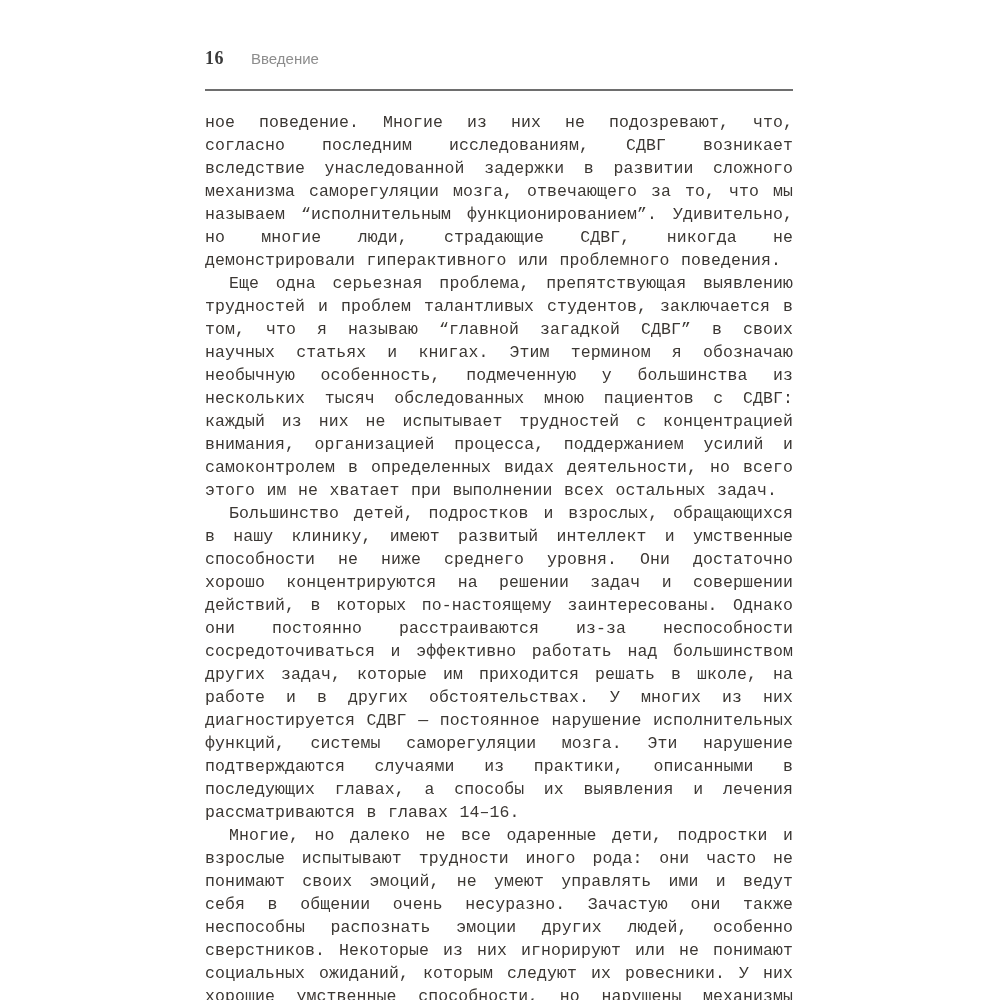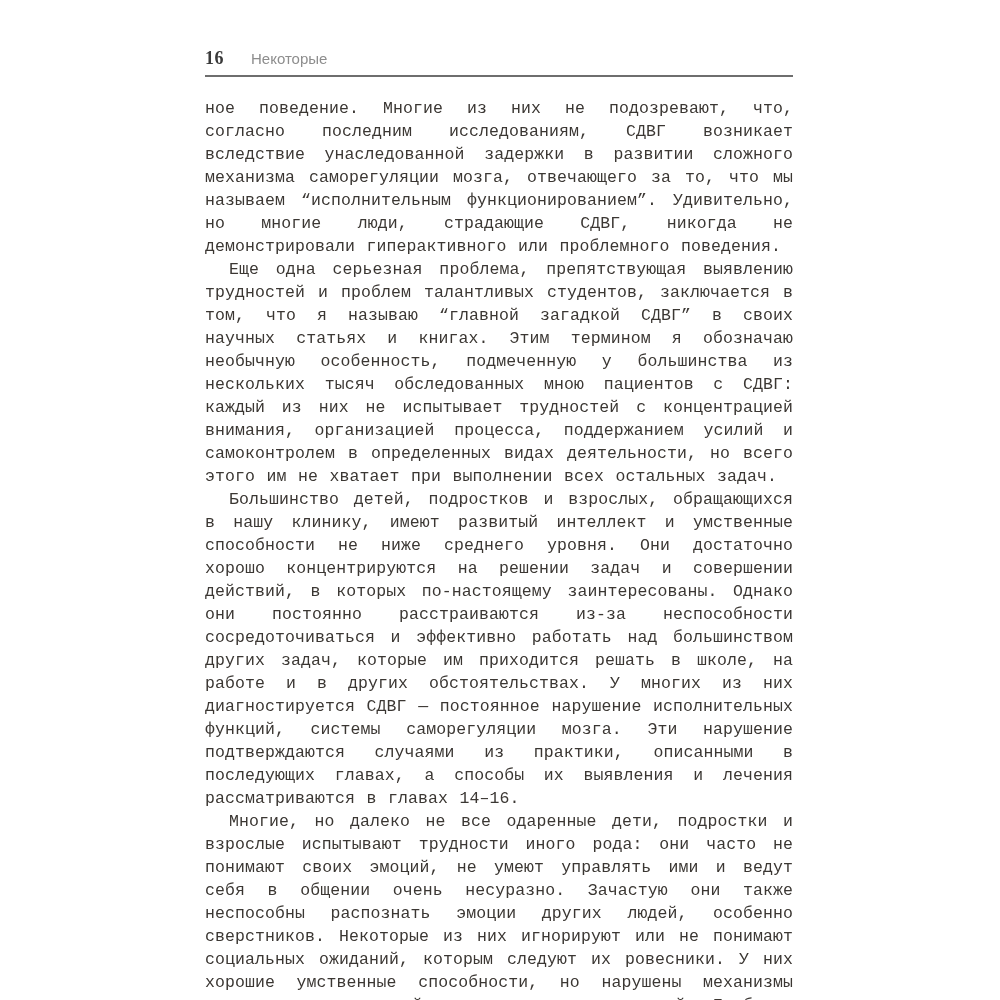--- a/index.html
+++ b/index.html
@@ -17,21 +17,21 @@
   .page-content {
     position: absolute;
     left: 205px;
     top: 48px;
     width: 588px;
   }
   .running-head {
     display: flex;
     align-items: baseline;
     border-bottom: 2px solid #6e6e6e;
-    padding-bottom: 6px;
+    padding-bottom: 20px;
   }
   .page-number {
     font-family: "Liberation Serif", "DejaVu Serif", serif;
     font-weight: bold;
     font-size: 18px;
     color: #3a3a3a;
     letter-spacing: 0.5px;
   }
   .section-title {
     font-family: "Liberation Sans", "DejaVu Sans", sans-serif;
@@ -60,21 +60,21 @@
   }
 </style>
 </head>
 <body>
 
 <div class="canvas">
   <div class="page-content">
 
     <div class="running-head">
       <span class="page-number">16</span>
-      <span class="section-title">Некоторые</span>
+      <span class="section-title">Введение</span>
     </div>
 
     <div class="body-text">
       <p class="no-indent">ное поведение. Многие из них не подозревают, что, согласно последним исследованиям, СДВГ возникает вследствие унаследованной задержки в развитии сложного механизма саморегуляции мозга, отвечающего за то, что мы называем “исполнительным функционированием”. Удивительно, но многие люди, страдающие СДВГ, никогда не демонстрировали гиперактивного или проблемного поведения.</p>
       <p class="indent">Еще одна серьезная проблема, препятствующая выявлению трудностей и проблем талантливых студентов, заключается в том, что я называю “главной загадкой СДВГ” в своих научных статьях и книгах. Этим термином я обозначаю необычную особенность, подмеченную у большинства из нескольких тысяч обследованных мною пациентов с СДВГ: каждый из них не испытывает трудностей с концентрацией внимания, организацией процесса, поддержанием усилий и самоконтролем в определенных видах деятельности, но всего этого им не хватает при выполнении всех остальных задач.</p>
       <p class="indent">Большинство детей, подростков и взрослых, обращающихся в нашу клинику, имеют развитый интеллект и умственные способности не ниже среднего уровня. Они достаточно хорошо концентрируются на решении задач и совершении действий, в которых по-настоящему заинтересованы. Однако они постоянно расстраиваются из-за неспособности сосредоточиваться и эффективно работать над большинством других задач, которые им приходится решать в школе, на работе и в других обстоятельствах. У многих из них диагностируется СДВГ — постоянное нарушение исполнительных функций, системы саморегуляции мозга. Эти нарушение подтверждаются случаями из практики, описанными в последующих главах, а способы их выявления и лечения рассматриваются в главах 14–16.</p>
       <p class="indent">Многие, но далеко не все одаренные дети, подростки и взрослые испытывают трудности иного рода: они часто не понимают своих эмоций, не умеют управлять ими и ведут себя в общении очень несуразно. Зачастую они также неспособны распознать эмоции других людей, особенно сверстников. Некоторые из них игнорируют или не понимают социальных ожиданий, которым следуют их ровесники. У них хорошие умственные способности, но нарушены механизмы социального взаимодействия и регуляции эмоций. Проблемы социально-эмоционального функционирования таких людей мы будем рассматривать на конкретных примерах, приведенных в последующих главах. Методы их диагностики и лечения описаны в главах 15 и 16.</p>
     </div>
 
   </div>

